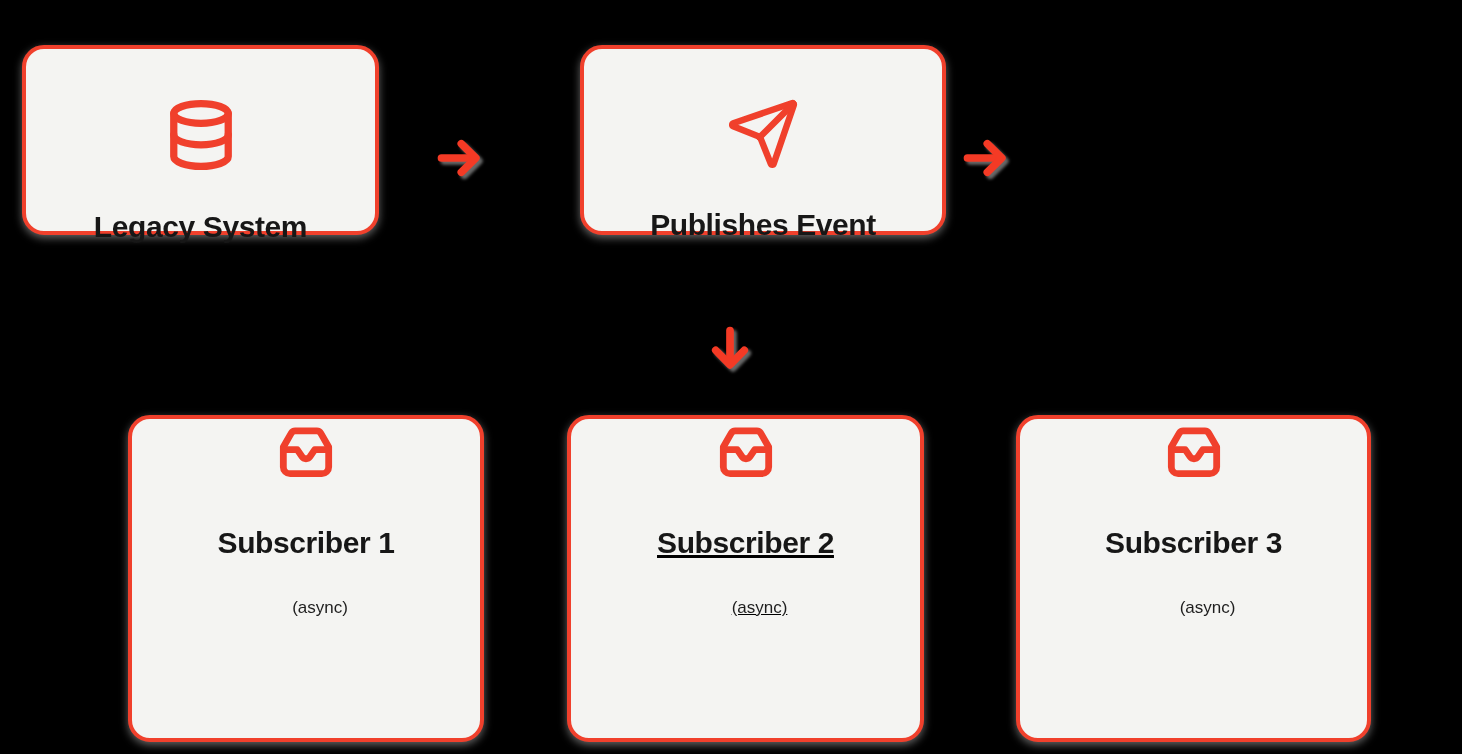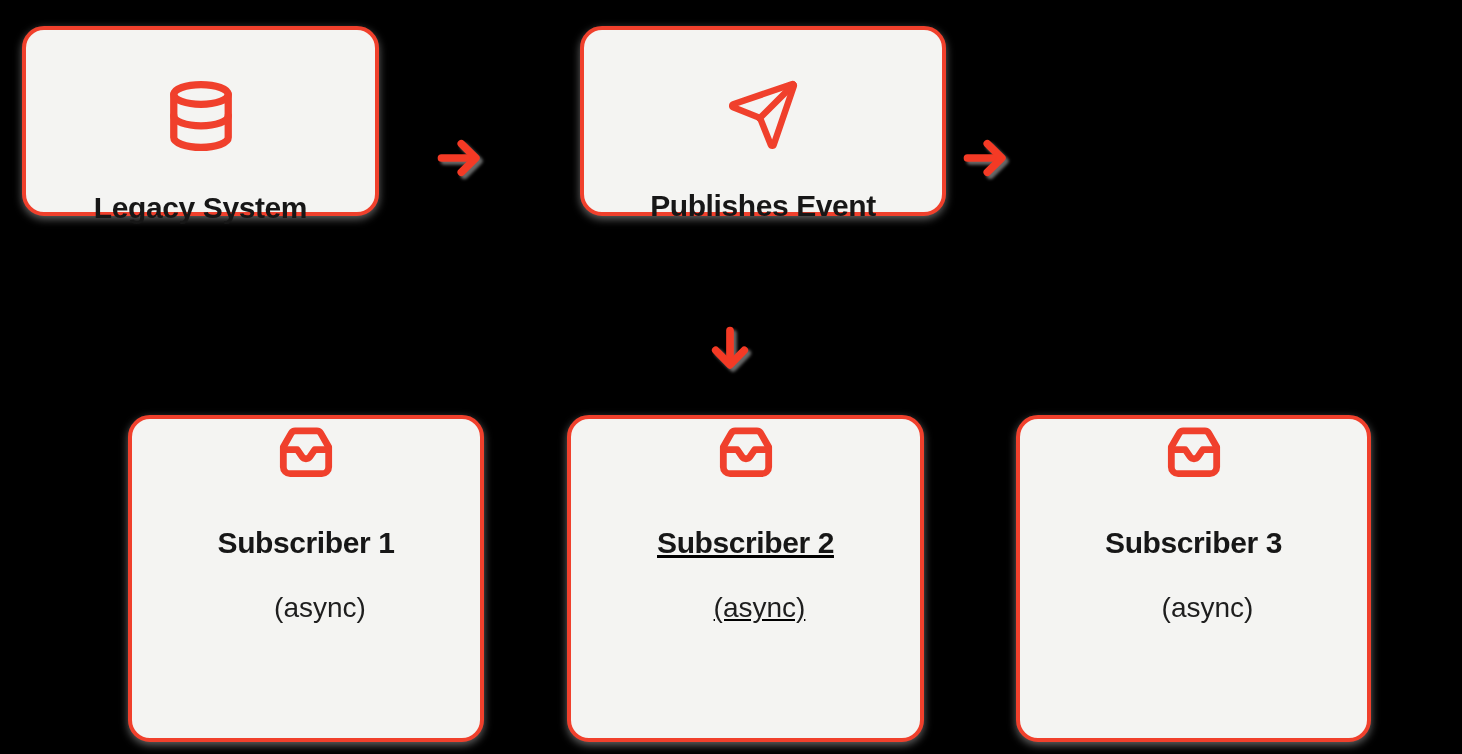--- a/index.html
+++ b/index.html
@@ -42,30 +42,30 @@
   .label {
     font-size: 30px;
     font-weight: 600;
     letter-spacing: -0.4px;
     color: #171717;
     line-height: 36px;
     white-space: nowrap;
   }
   .card.red .label { color: #FFFFFF; }
   .sublabel {
-    font-size: 28px;
+    font-size: 17px;
     font-weight: 400;
     color: #1E1E1E;
     line-height: 30px;
     margin-top: 32px;
     white-space: nowrap;
     margin-left: 28px;
   }
   
-  .card.top { top: 26px; height: 190px; padding-top: 48px; }
+  .card.top { top: 45px; height: 190px; padding-top: 48px; }
   #node-legacy   { left: 22px;   width: 357px; }
   #node-publish  { left: 544px;  width: 366px; margin-left: 36px; }
   #node-broker   { left: 1072px; width: 371px; padding-top: 56px; }
   .card.top .icon { margin-bottom: 36px; }
   #node-broker .icon { margin-bottom: 42px; }
   
   .card.bottom { top: 415px; height: 327px; }
   #node-sub1 { left: 128px; width: 356px; }
   #node-sub2 { left: 567px; width: 357px; text-decoration: underline; }
   #node-sub3 { left: 1016px; width: 355px; }

